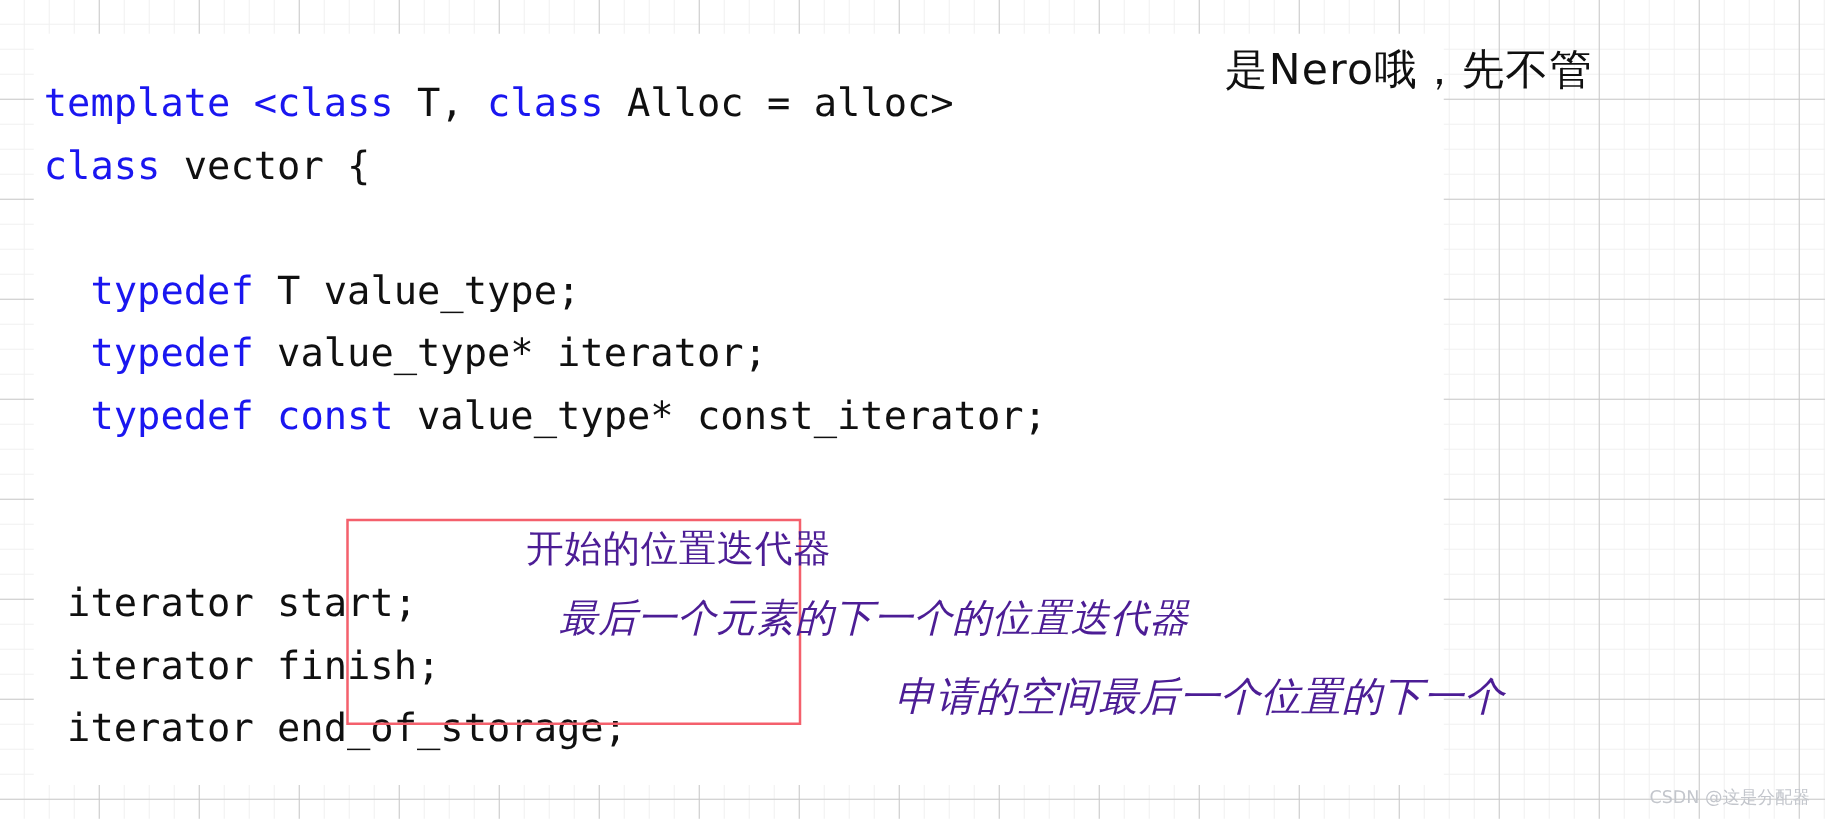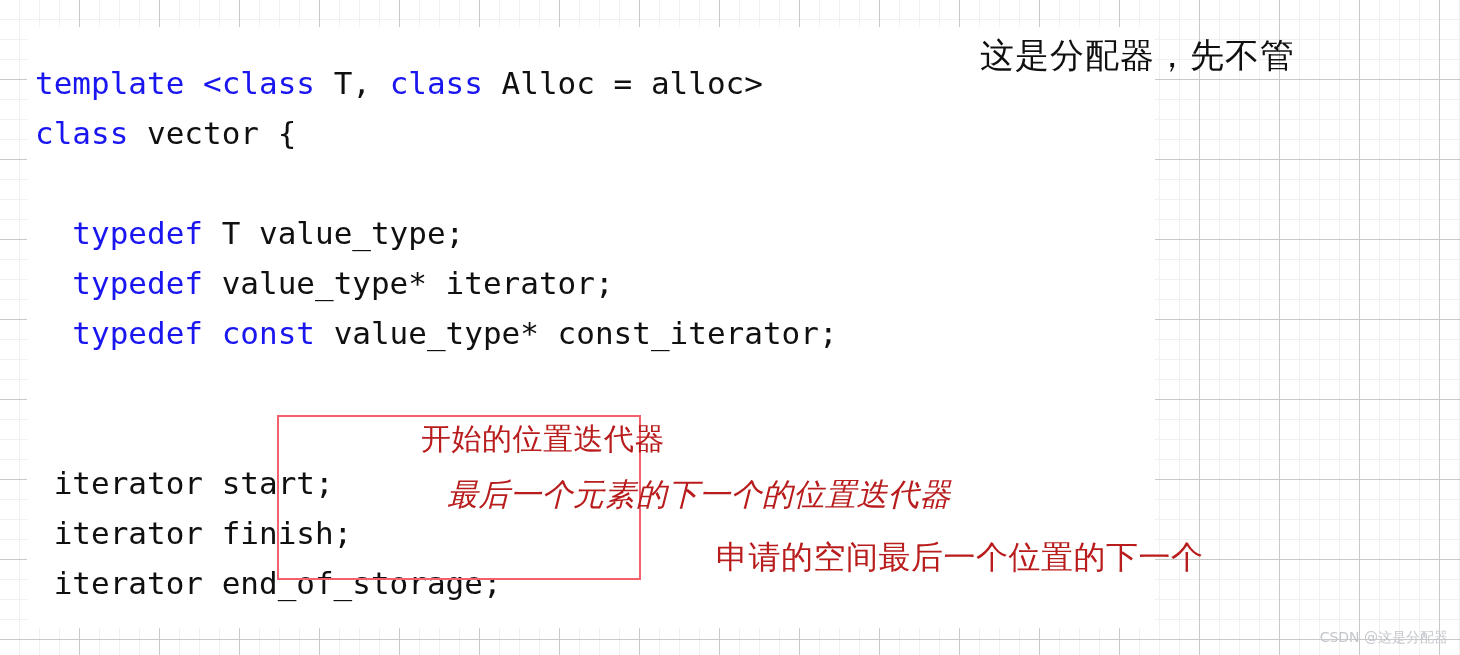--- a/index.html
+++ b/index.html
@@ -83,38 +83,39 @@
     font-family: "DejaVu Sans", "Liberation Sans", sans-serif;
   }
   #annotation-allocator {
     left: 980px;
     top: 33px;
     font-size: 34px;
     color: #101010;
     letter-spacing: 1px;
   }
   .annotation-red {
-    color: #b91c1c;
+    color: #4c1d95;
     letter-spacing: 0.5px;
   }
   #annotation-start {
     left: 421px;
     top: 419px;
     font-size: 30px;
   }
   #annotation-finish {
     left: 447px;
     top: 474px;
     font-size: 31px;
     font-style: italic;
   }
   #annotation-endofstorage {
     left: 716px;
     top: 536px;
     font-size: 32px;
+    font-style: italic;
   }
 
   
   #watermark {
     position: absolute;
     right: 12px;
     bottom: 8px;
     font-size: 14px;
     color: #c3c6cc;
     font-family: "DejaVu Sans", "Liberation Sans", sans-serif;
@@ -125,21 +126,21 @@
 <body>
 
 <div id="grid-background"></div>
 
 <div id="code-panel">
   <pre id="code-block"><div class="code-line"><span class="kw">template &lt;class</span><span class="pl"> T, </span><span class="kw">class</span><span class="pl"> Alloc = alloc&gt;</span></div><div class="code-line"><span class="kw">class</span><span class="pl"> vector {</span></div><div class="code-line"><span class="pl"> </span></div><div class="code-line"><span class="pl">  </span><span class="kw">typedef</span><span class="pl"> T value_type;</span></div><div class="code-line"><span class="pl">  </span><span class="kw">typedef</span><span class="pl"> value_type* iterator;</span></div><div class="code-line"><span class="pl">  </span><span class="kw">typedef const</span><span class="pl"> value_type* const_iterator;</span></div><div class="code-line"><span class="pl"> </span></div><div class="code-line"><span class="pl"> </span></div><div class="code-line"><span class="pl"> iterator start;</span></div><div class="code-line"><span class="pl"> iterator finish;</span></div><div class="code-line"><span class="pl"> iterator end_of_storage;</span></div></pre>
 </div>
 
 <div id="member-box"></div>
 
-<div class="annotation" id="annotation-allocator">这是分配器，先不管</div>
+<div class="annotation" id="annotation-allocator">是Nero哦，先不管</div>
 
 <div class="annotation annotation-red" id="annotation-start">开始的位置迭代器</div>
 
 <div class="annotation annotation-red" id="annotation-finish">最后一个元素的下一个的位置迭代器</div>
 
 <div class="annotation annotation-red" id="annotation-endofstorage">申请的空间最后一个位置的下一个</div>
 
 <div id="watermark">CSDN @这是分配器</div>
 
 </body></html>

